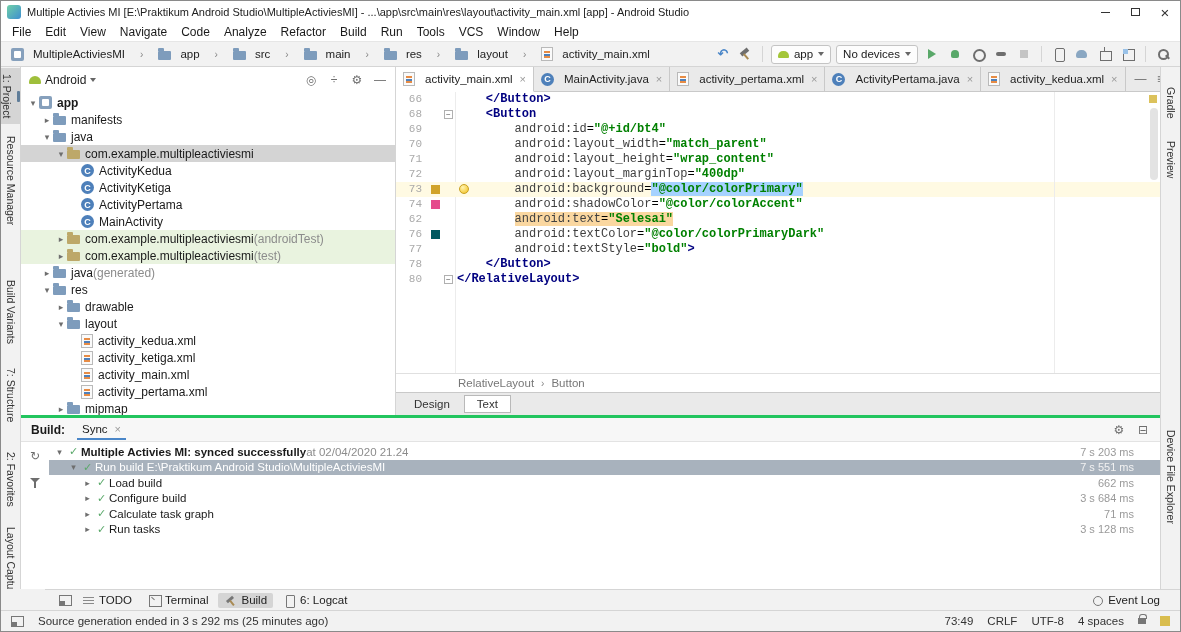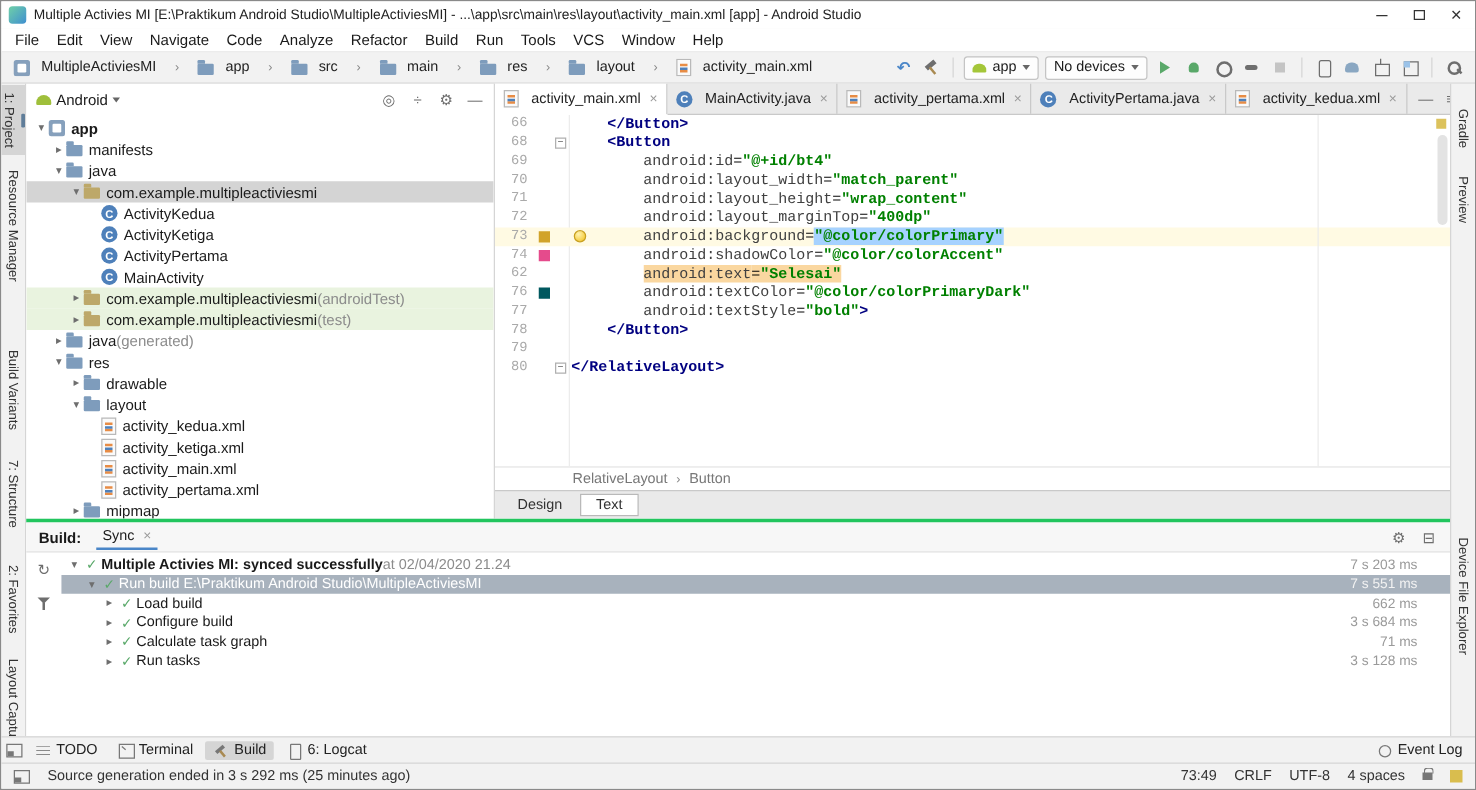--- a/index.html
+++ b/index.html
@@ -140,21 +140,21 @@
   .bp-row{height:15.5px;display:flex;align-items:center;white-space:nowrap;}
   .bp-row.selected{background:#a8b2bd;color:#fff;}
   .bp-row.selected .bp-dur{color:#f2f2f2;}
   .bp-chev{width:13px;text-align:center;color:#6e6e6e;font-size:9px;flex:0 0 auto;}
   .bp-check{color:#59a869;font-weight:bold;font-size:11px;width:15px;text-align:center;flex:0 0 auto;}
   .bp-suffix{color:#8c8c8c;}
   .bp-bold{font-weight:bold;}
   .bp-dur{margin-left:auto;color:#9a9a9a;font-size:11px;padding-right:26px;}
 
   
-  .toolbtm{height:21px;background:#f2f2f2;border-top:1px solid #d5d5d5;display:flex;align-items:center;padding:0 4px;gap:4px;flex:0 0 auto;}
+  .toolbtm{height:21px;background:#f2f2f2;border-top:1px solid #d5d5d5;display:flex;align-items:center;padding:0 14px;gap:4px;flex:0 0 auto;margin-left:44px;}
   .tool-btn{display:flex;align-items:center;gap:4px;padding:1px 6px;font-size:11.5px;color:#222;}
   .tool-btn.selected{background:#d5d5d5;border-radius:2px;}
   .mini{width:13px;height:13px;position:relative;display:inline-block;}
   .mini::before,.mini::after{content:"";position:absolute;}
   .todo-icon::before{left:1px;top:3px;right:1px;height:8px;background:repeating-linear-gradient(#8a8a8a 0 1px,transparent 1px 3px);}
   .terminal-icon::before{left:1px;top:1px;width:11px;height:10px;border:1px solid #777;}
   .terminal-icon::after{left:3px;top:4px;width:4px;height:1px;background:#777;transform:rotate(40deg);}
   .build-icon::before{left:2px;top:4px;width:8px;height:3px;background:#777;transform:rotate(-40deg);}
   .build-icon::after{left:7px;top:6px;width:2px;height:6px;background:#a98a52;transform:rotate(-40deg);}
   .logcat-icon::before{left:3px;top:1px;width:7px;height:11px;border:1px solid #777;border-radius:1px;}
@@ -515,26 +515,20 @@
                 <span class="gut-fold"></span>
                 <span class="code-text"><span class="tok-p">        </span><span class="tok-attr">android:textStyle</span><span class="tok-p">=</span><span class="tok-val">"bold"</span><span class="tok-tag">&gt;</span></span>
               </div>
               <div class="code-line">
                 <span class="gut-num">78</span>
                 <span class="gut-swatch"></span>
                 <span class="gut-fold"></span>
                 <span class="code-text"><span class="tok-p">    </span><span class="tok-tag">&lt;/Button&gt;</span></span>
               </div>
               <div class="code-line">
-                <span class="gut-num">79</span>
-                <span class="gut-swatch"></span>
-                <span class="gut-fold"></span>
-                <span class="code-text"></span>
-              </div>
-              <div class="code-line">
                 <span class="gut-num">80</span>
                 <span class="gut-swatch"></span>
                 <span class="gut-fold">
                   <span class="fold">−</span>
                 </span>
                 <span class="code-text"><span class="tok-tag">&lt;/RelativeLayout&gt;</span></span>
               </div>
               <div class="wrap-guide"></div>
               <div class="ed-warn"></div>
               <div class="ed-thumb"></div>

